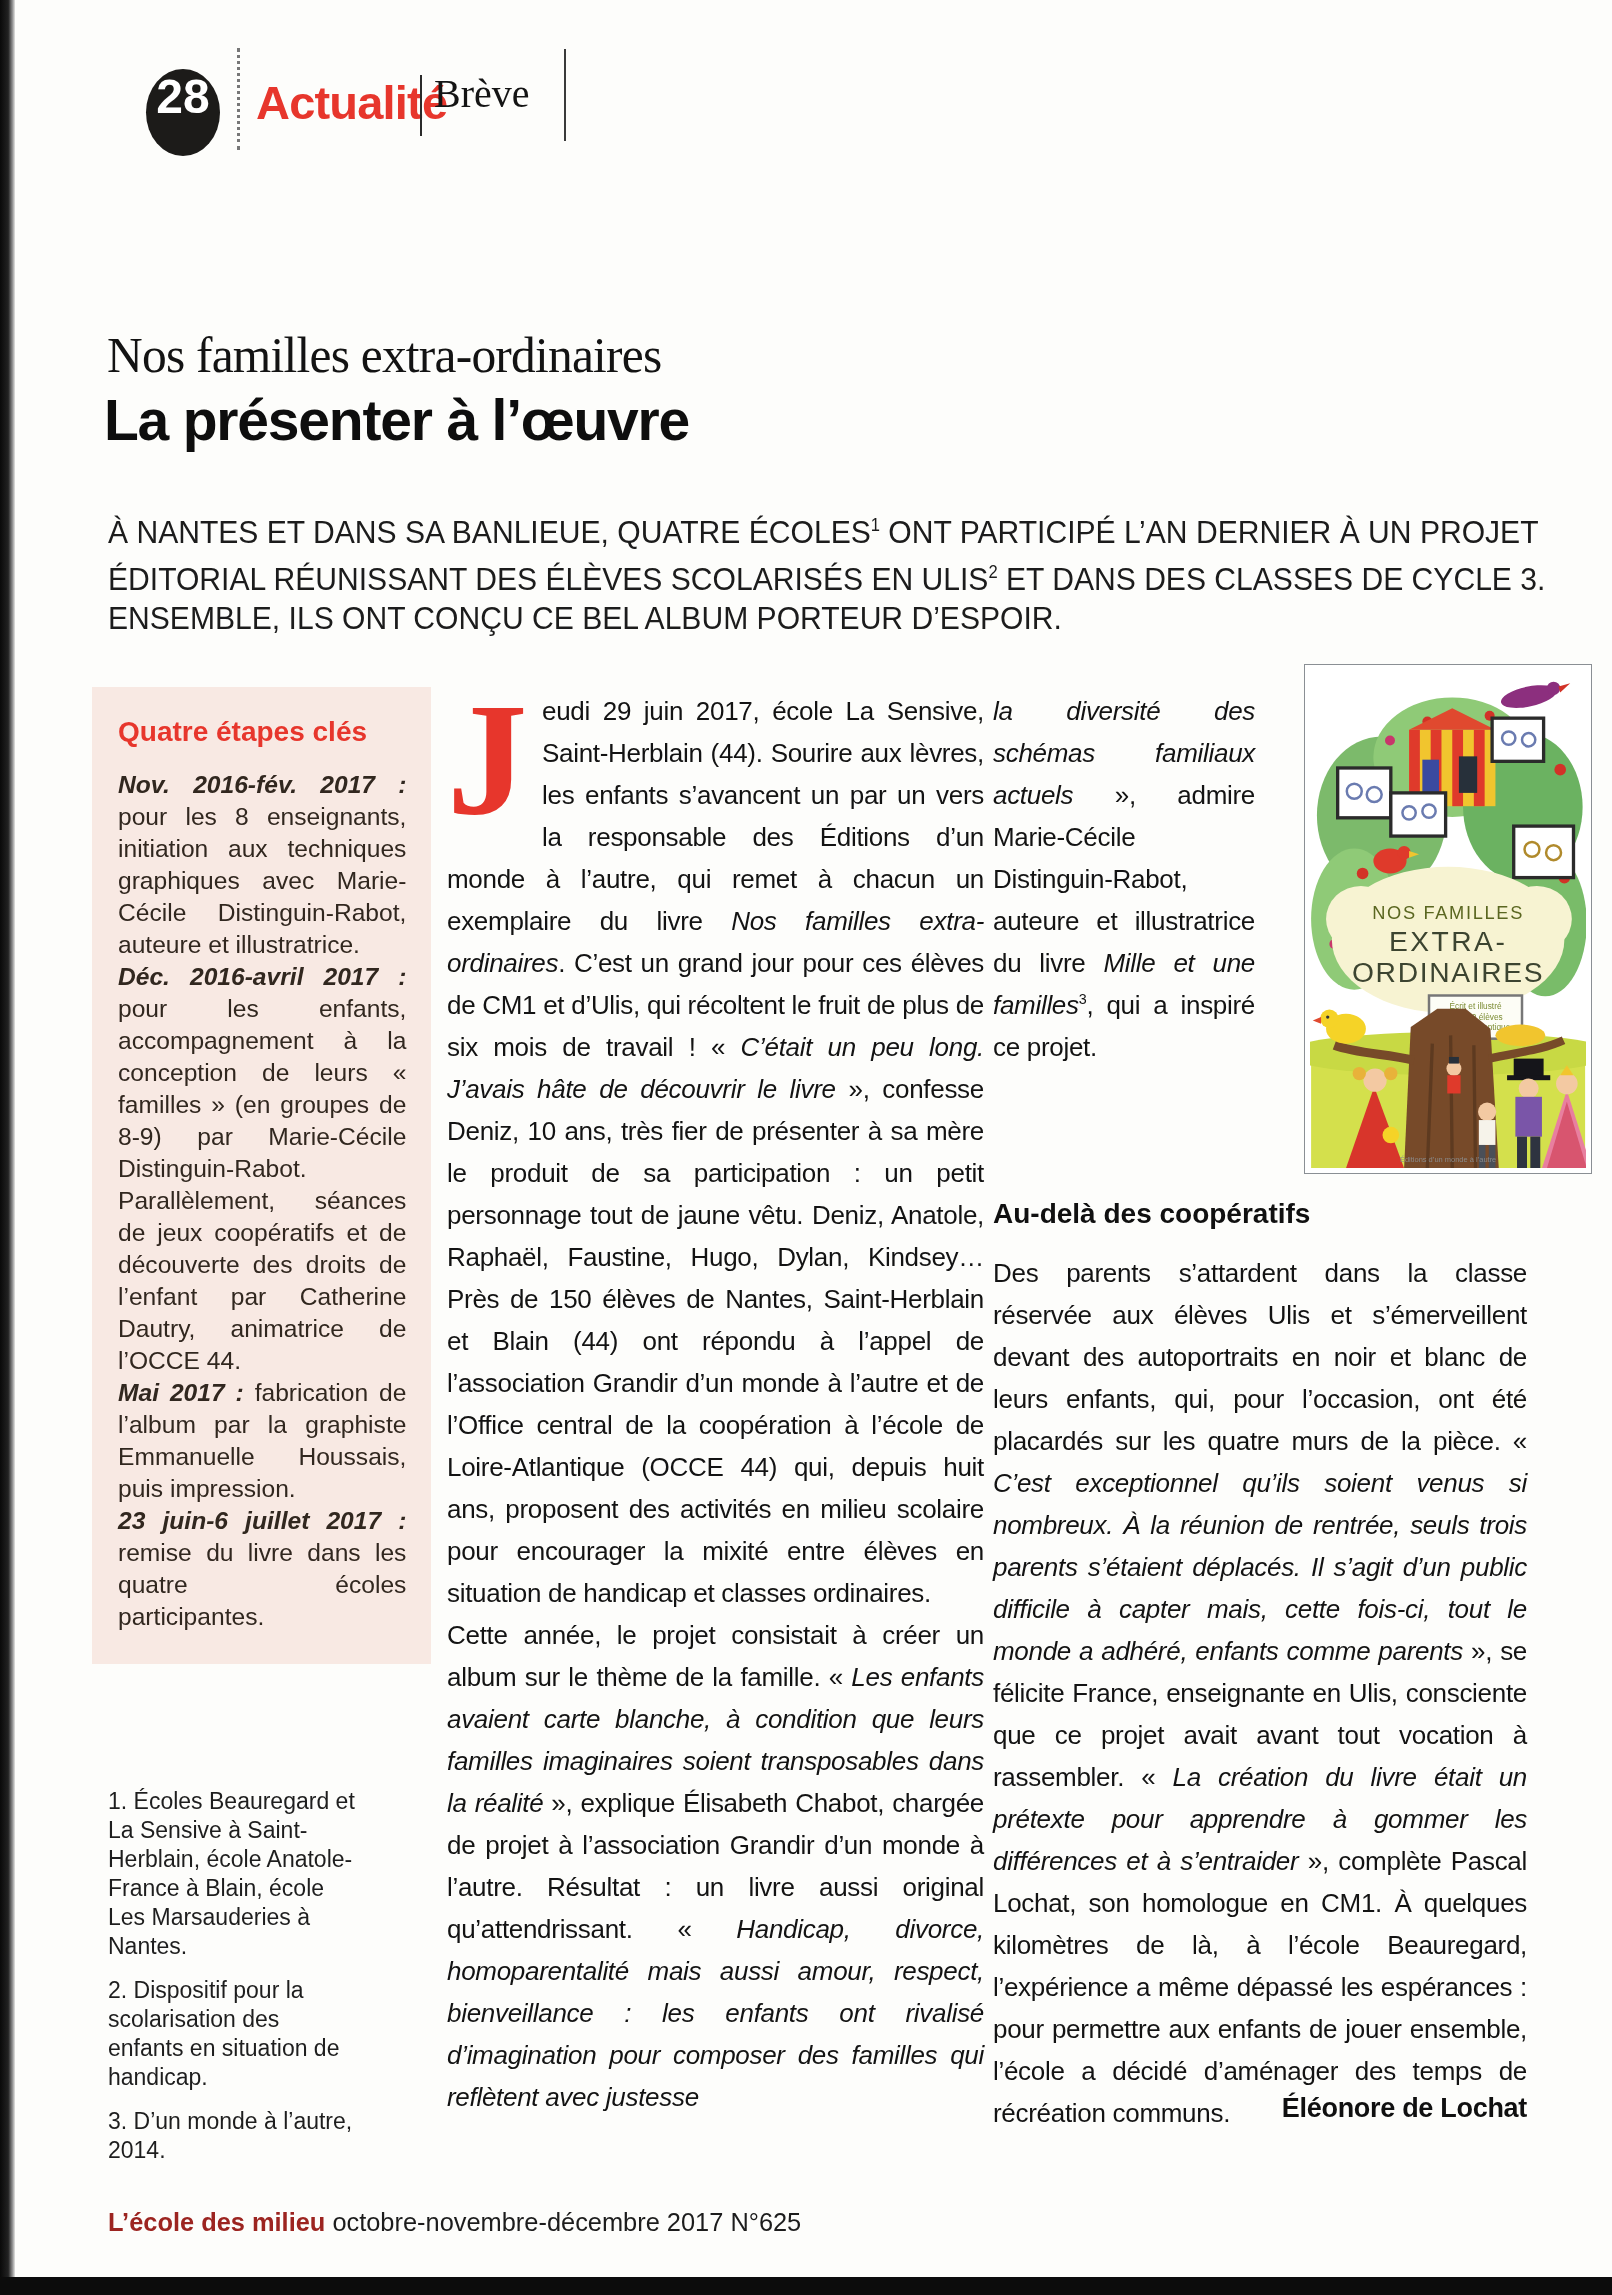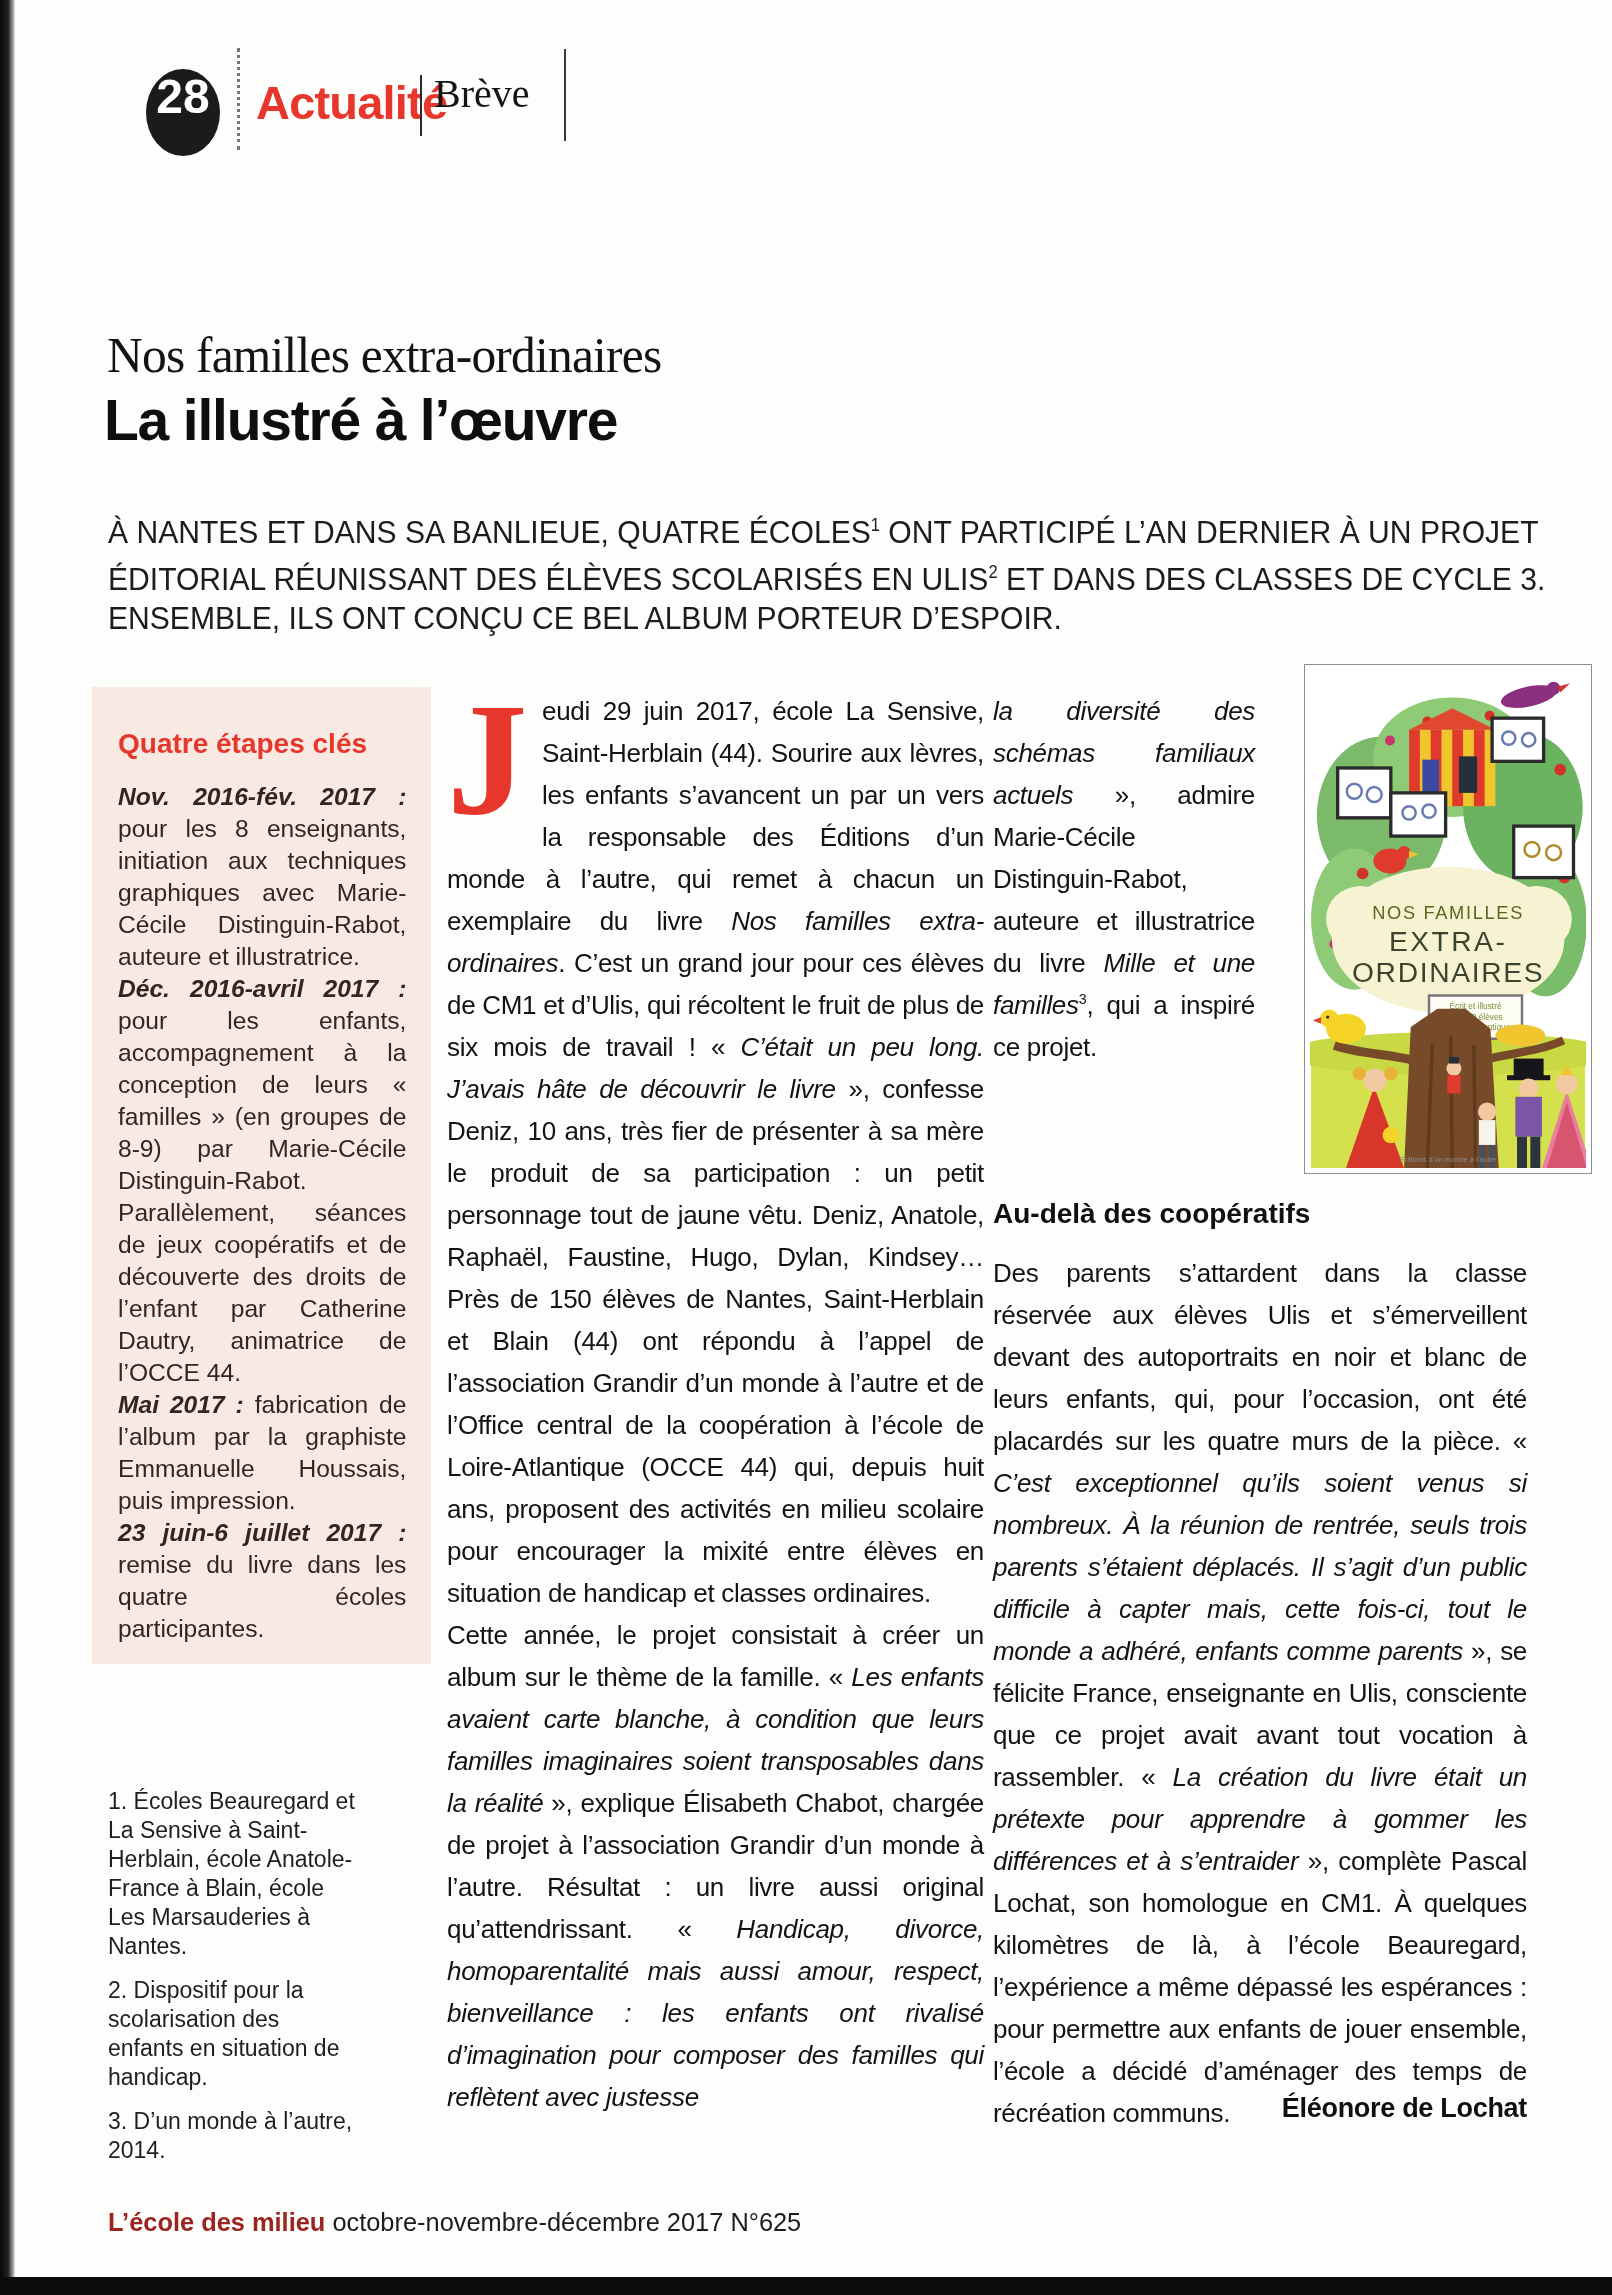--- a/index.html
+++ b/index.html
@@ -24,21 +24,21 @@
   .kicker{position:absolute;left:107px;top:326px;font-family:"Liberation Serif",serif;
           font-size:51px;letter-spacing:-0.8px;color:#131313;transform:scaleX(0.97);transform-origin:0 0;}
   .headline{position:absolute;left:104px;top:387px;font-size:57px;font-weight:bold;
             letter-spacing:-1.2px;color:#0e0e0e;}
   .standfirst{position:absolute;left:108px;top:505px;width:1598px;font-size:32px;line-height:40px;
               font-weight:500;color:#1c1c1c;transform:scaleX(0.94);transform-origin:0 0;letter-spacing:0;}
   .standfirst sup{font-size:0.55em;}
   
   .sidebar{position:absolute;left:92px;top:687px;width:339px;height:977px;background:#f8e9e3;
            box-sizing:border-box;padding:24.6px 24.6px 0 26px;}
-  .sidebar-title{font-size:28px;font-weight:bold;color:#e7362c;margin:16px 0 21px 0;}
+  .sidebar-title{font-size:28px;font-weight:bold;color:#e7362c;margin:4px 0 21px 0;}
   .sb-entry{font-size:24.6px;line-height:32px;text-align:justify;color:#31271f;margin:0;}
   .sb-date{font-weight:bold;font-style:italic;}
   
   .body-text{font-size:26px;line-height:42px;text-align:justify;letter-spacing:-0.3px;color:#131313;}
   .body-text .i, .i{font-style:italic;}
   .body-text sup{font-size:0.55em;line-height:0;}
   .col-mid{position:absolute;left:447px;top:690px;width:537px;}
   .col-mid p{margin:0;}
   .dropcap{float:left;font-family:"Liberation Serif",serif;font-weight:bold;color:#e7362c;
            font-size:161px;line-height:125px;margin:6.6px 14.8px 0 0;}
@@ -69,21 +69,21 @@
   <div class="page-badge">
     <span>28</span>
   </div>
   <div class="dotted-sep"></div>
   <div class="section-label">Actualité</div>
   <div class="hdr-line1"></div>
   <div class="rubric-label">Brève</div>
   <div class="hdr-line2"></div>
 
   <div class="kicker">Nos familles extra-ordinaires</div>
-  <div class="headline">La illustré à l’œuvre</div>
+  <div class="headline">La présenter à l’œuvre</div>
   <div class="standfirst"><span>À NANTES ET DANS SA BANLIEUE, QUATRE ÉCOLES</span><sup>1</sup><span> ONT PARTICIPÉ L’AN DERNIER À UN PROJET ÉDITORIAL RÉUNISSANT DES ÉLÈVES SCOLARISÉS EN ULIS</span><sup>2</sup><span> ET DANS DES CLASSES DE CYCLE 3. ENSEMBLE, ILS ONT CONÇU CE BEL ALBUM PORTEUR D’ESPOIR.</span></div>
 
   <div class="sidebar">
     <p class="sidebar-title">Quatre étapes clés</p>
     <p class="sb-entry"><span class="sb-date">Nov. 2016-fév. 2017 :</span><span> pour les 8 enseignants, initiation aux techniques graphiques avec Marie-Cécile Distinguin-Rabot, auteure et illustratrice.</span></p>
     <p class="sb-entry"><span class="sb-date">Déc. 2016-avril 2017 :</span><span> pour les enfants, accompagnement à la conception de leurs « familles » (en groupes de 8-9) par Marie-Cécile Distinguin-Rabot. Parallèlement, séances de jeux coopératifs et de découverte des droits de l’enfant par Catherine Dautry, animatrice de l’OCCE 44.</span></p>
     <p class="sb-entry"><span class="sb-date">Mai 2017 :</span><span> fabrication de l’album par la graphiste Emmanuelle Houssais, puis impression.</span></p>
     <p class="sb-entry"><span class="sb-date">23 juin-6 juillet 2017 :</span><span> remise du livre dans les quatre écoles participantes.</span></p>
   </div>
 

